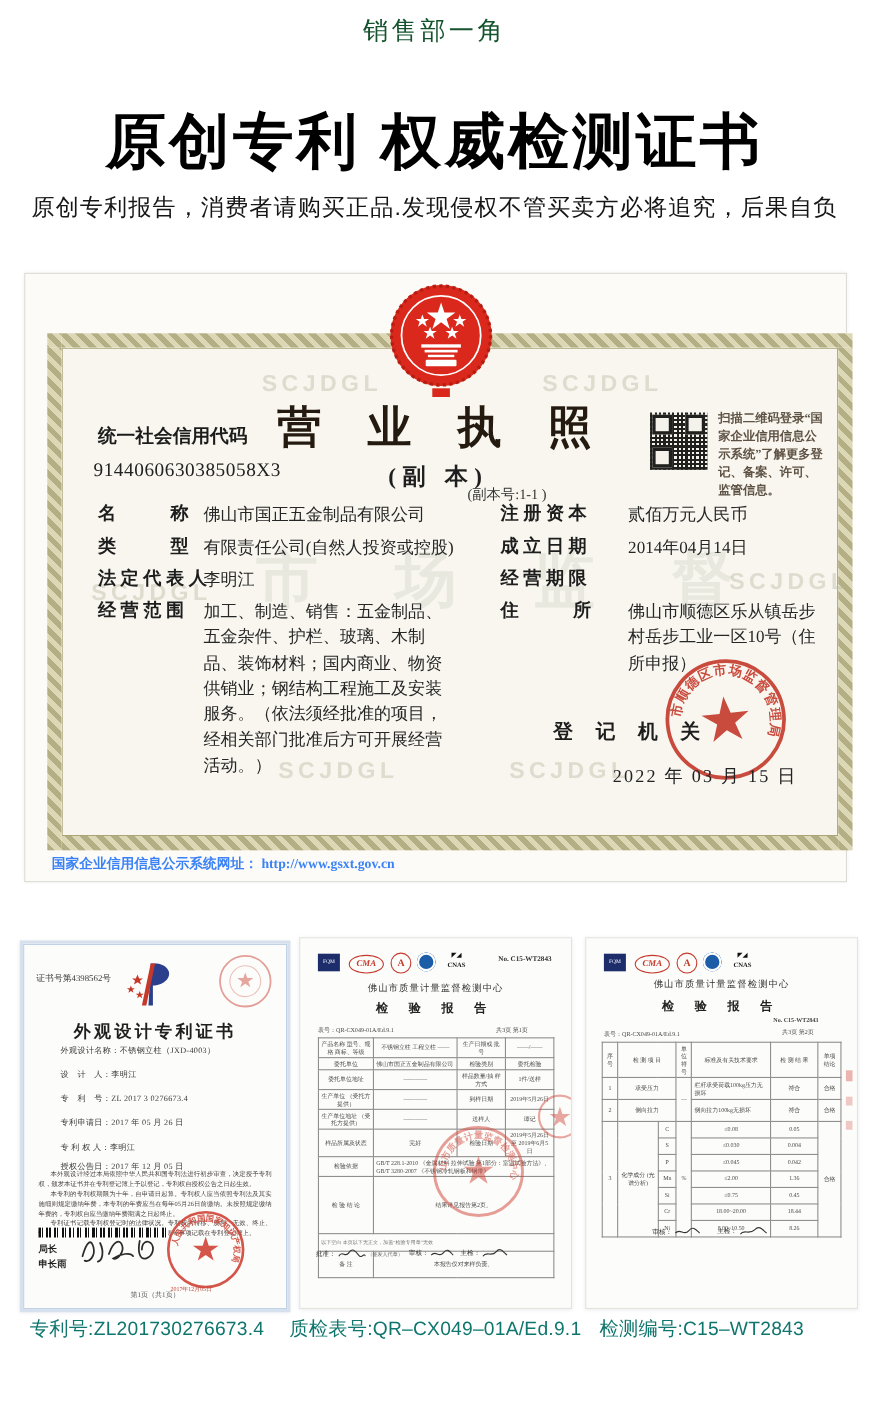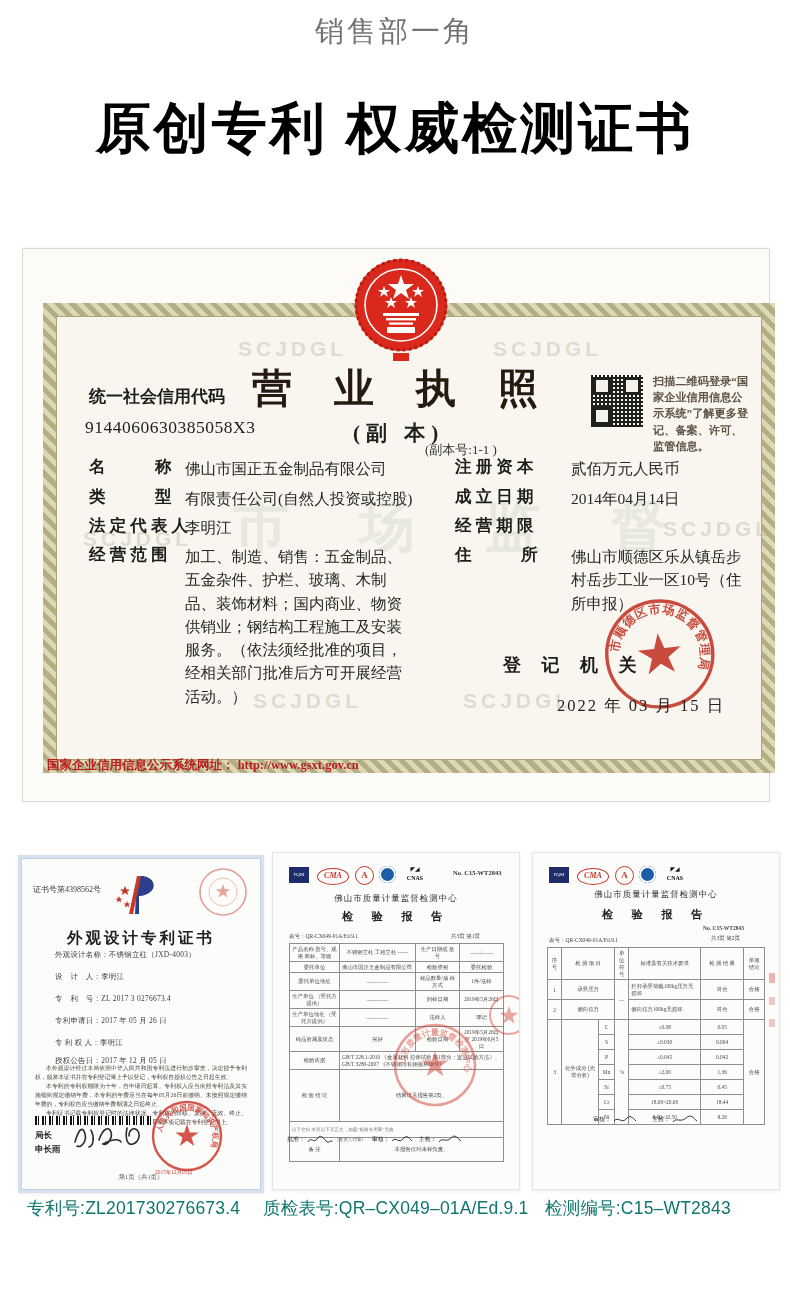--- a/index.html
+++ b/index.html
@@ -2,21 +2,21 @@
 <html><head>
 <meta charset="utf-8">
 <style>
   html,body{margin:0;padding:0;background:#fff;}
   #stage{position:relative;width:790px;height:1290px;background:#ffffff;overflow:hidden;
          font-family:"Liberation Sans",sans-serif;color:#111;}
   .abs{position:absolute;}
   .ctr{left:0;right:0;text-align:center;}
 
   
-  .top-label{top:12px;font-size:29px;letter-spacing:3px;color:#737373;}
+  .top-label{top:12px;font-size:23px;letter-spacing:3px;color:#14532d;}
   .main-heading{top:92px;font-size:55px;font-weight:700;letter-spacing:3px;color:#000;}
   .sub-heading{top:174px;font-size:21px;color:#151515;letter-spacing:1px;}
 
   
   .license-card{left:22px;top:248px;width:746px;height:552px;background:#fcfbf7;
     border:1px solid #dcdcd6;box-shadow:0 0 4px rgba(0,0,0,.05);}
   .license-frame{left:20px;top:54px;width:706px;height:444px;background:#f8f6ef;
     border:13px solid transparent;
     border-image:repeating-linear-gradient(45deg,#b4ae84 0 5px,#dcd8b6 5px 10px) 13;
     box-shadow:inset 0 0 0 1px #aaa478;}
@@ -34,21 +34,21 @@
   .qr{left:568px;top:126px;width:52px;height:52px;background:
       repeating-linear-gradient(0deg,#20201e 0 2px,transparent 2px 4px),
       repeating-linear-gradient(90deg,#20201e 0 2px,#f4f2ea 2px 4px);}
   .qr .fm{position:absolute;width:12px;height:12px;border:3px solid #20201e;background:#f4f2ea;}
   .qr-note{left:630px;top:124px;width:98px;font-size:11.2px;line-height:1.45;color:#5d5244;
       font-weight:700;}
   .f-label{font-size:16.5px;font-weight:700;color:#1d1d1d;white-space:pre;}
   .f-value{font-size:15.5px;color:#262626;line-height:1.5;}
   .registrar{left:480px;top:404px;font-size:18px;font-weight:700;letter-spacing:8px;color:#1d1d1d;}
   .lic-date{left:534px;top:446px;font-size:16.5px;color:#222;letter-spacing:2px;white-space:nowrap;}
-  .lic-footer{font-size:12.5px;color:#b91c1c;font-weight:700;}
+  .lic-footer{font-size:12.5px;color:#3b82f6;font-weight:700;margin-top:20px;}
 
   
   .cert-card{background:#fcfcfa;border:1px solid #e3e3e0;box-shadow:0 1px 4px rgba(0,0,0,.08);}
   .patent-card{left:18px;top:855px;width:240px;height:332px;
      border:3px solid #d7e1ee;box-shadow:inset 0 0 0 1px #c2d2e6,0 1px 4px rgba(0,0,0,.08);}
   .report-card{width:246px;height:336px;}
   .rc2{left:272px;top:852px;} .rc3{left:532px;top:852px;}
 
   .pc-no{left:12px;top:26px;font-size:8px;color:#3a3a3a;}
   .pc-title{top:70px;font-size:15.5px;font-weight:700;letter-spacing:3px;color:#1f1f1f;
@@ -80,20 +80,21 @@
 
   .seal-wrap{position:absolute;}
 </style>
 </head>
 <body>
 
 <div id="stage">
 
   <div class="abs ctr top-label">销售部一角</div>
   <div class="abs ctr main-heading">原创专利 权威检测证书</div>
+  <div class="abs ctr sub-heading">原创专利报告，消费者请购买正品.发现侵权不管买卖方必将追究，后果自负</div>
 
   <div class="abs license-card lic-serif">
     <div class="abs license-frame"></div>
 
     <span class="wm" style="left:215px;top:88px">SCJDGL</span>
     <span class="wm" style="left:470px;top:88px">SCJDGL</span>
     <span class="wm" style="left:60px;top:278px">SCJDGL</span>
     <span class="wm" style="left:640px;top:268px">SCJDGL</span>
     <span class="wm" style="left:230px;top:440px">SCJDGL</span>
     <span class="wm" style="left:440px;top:440px">SCJDGL</span>

